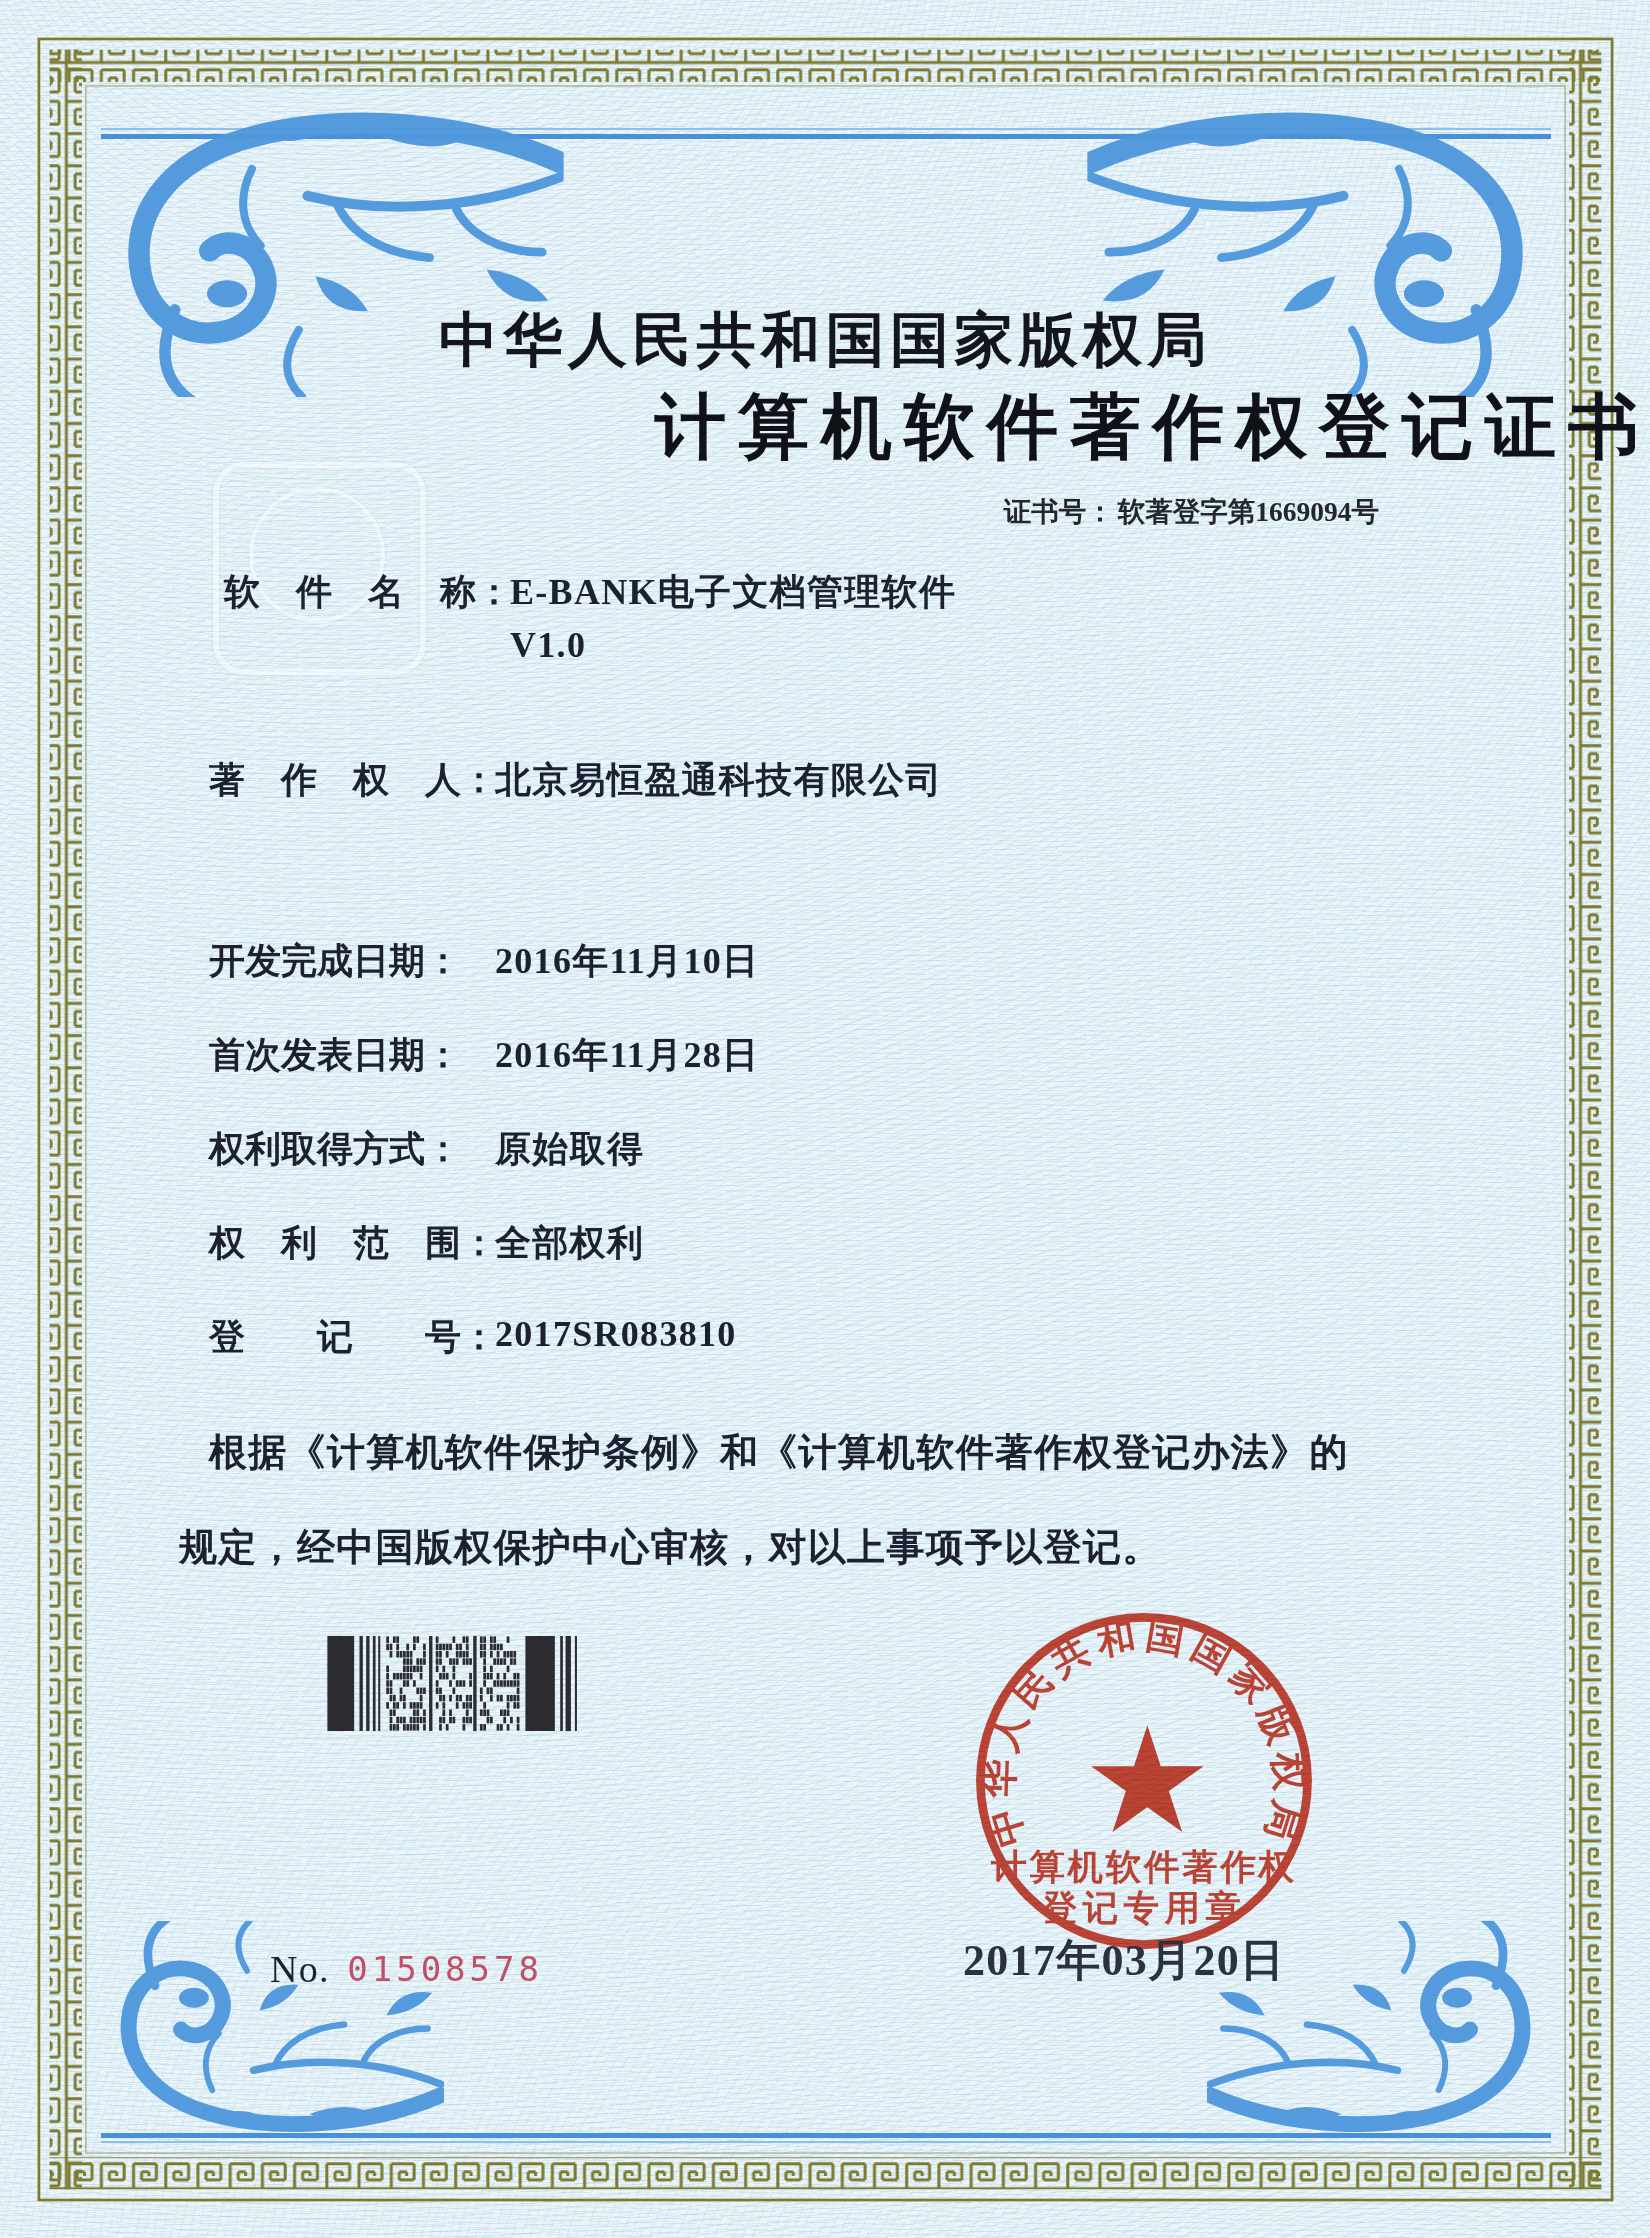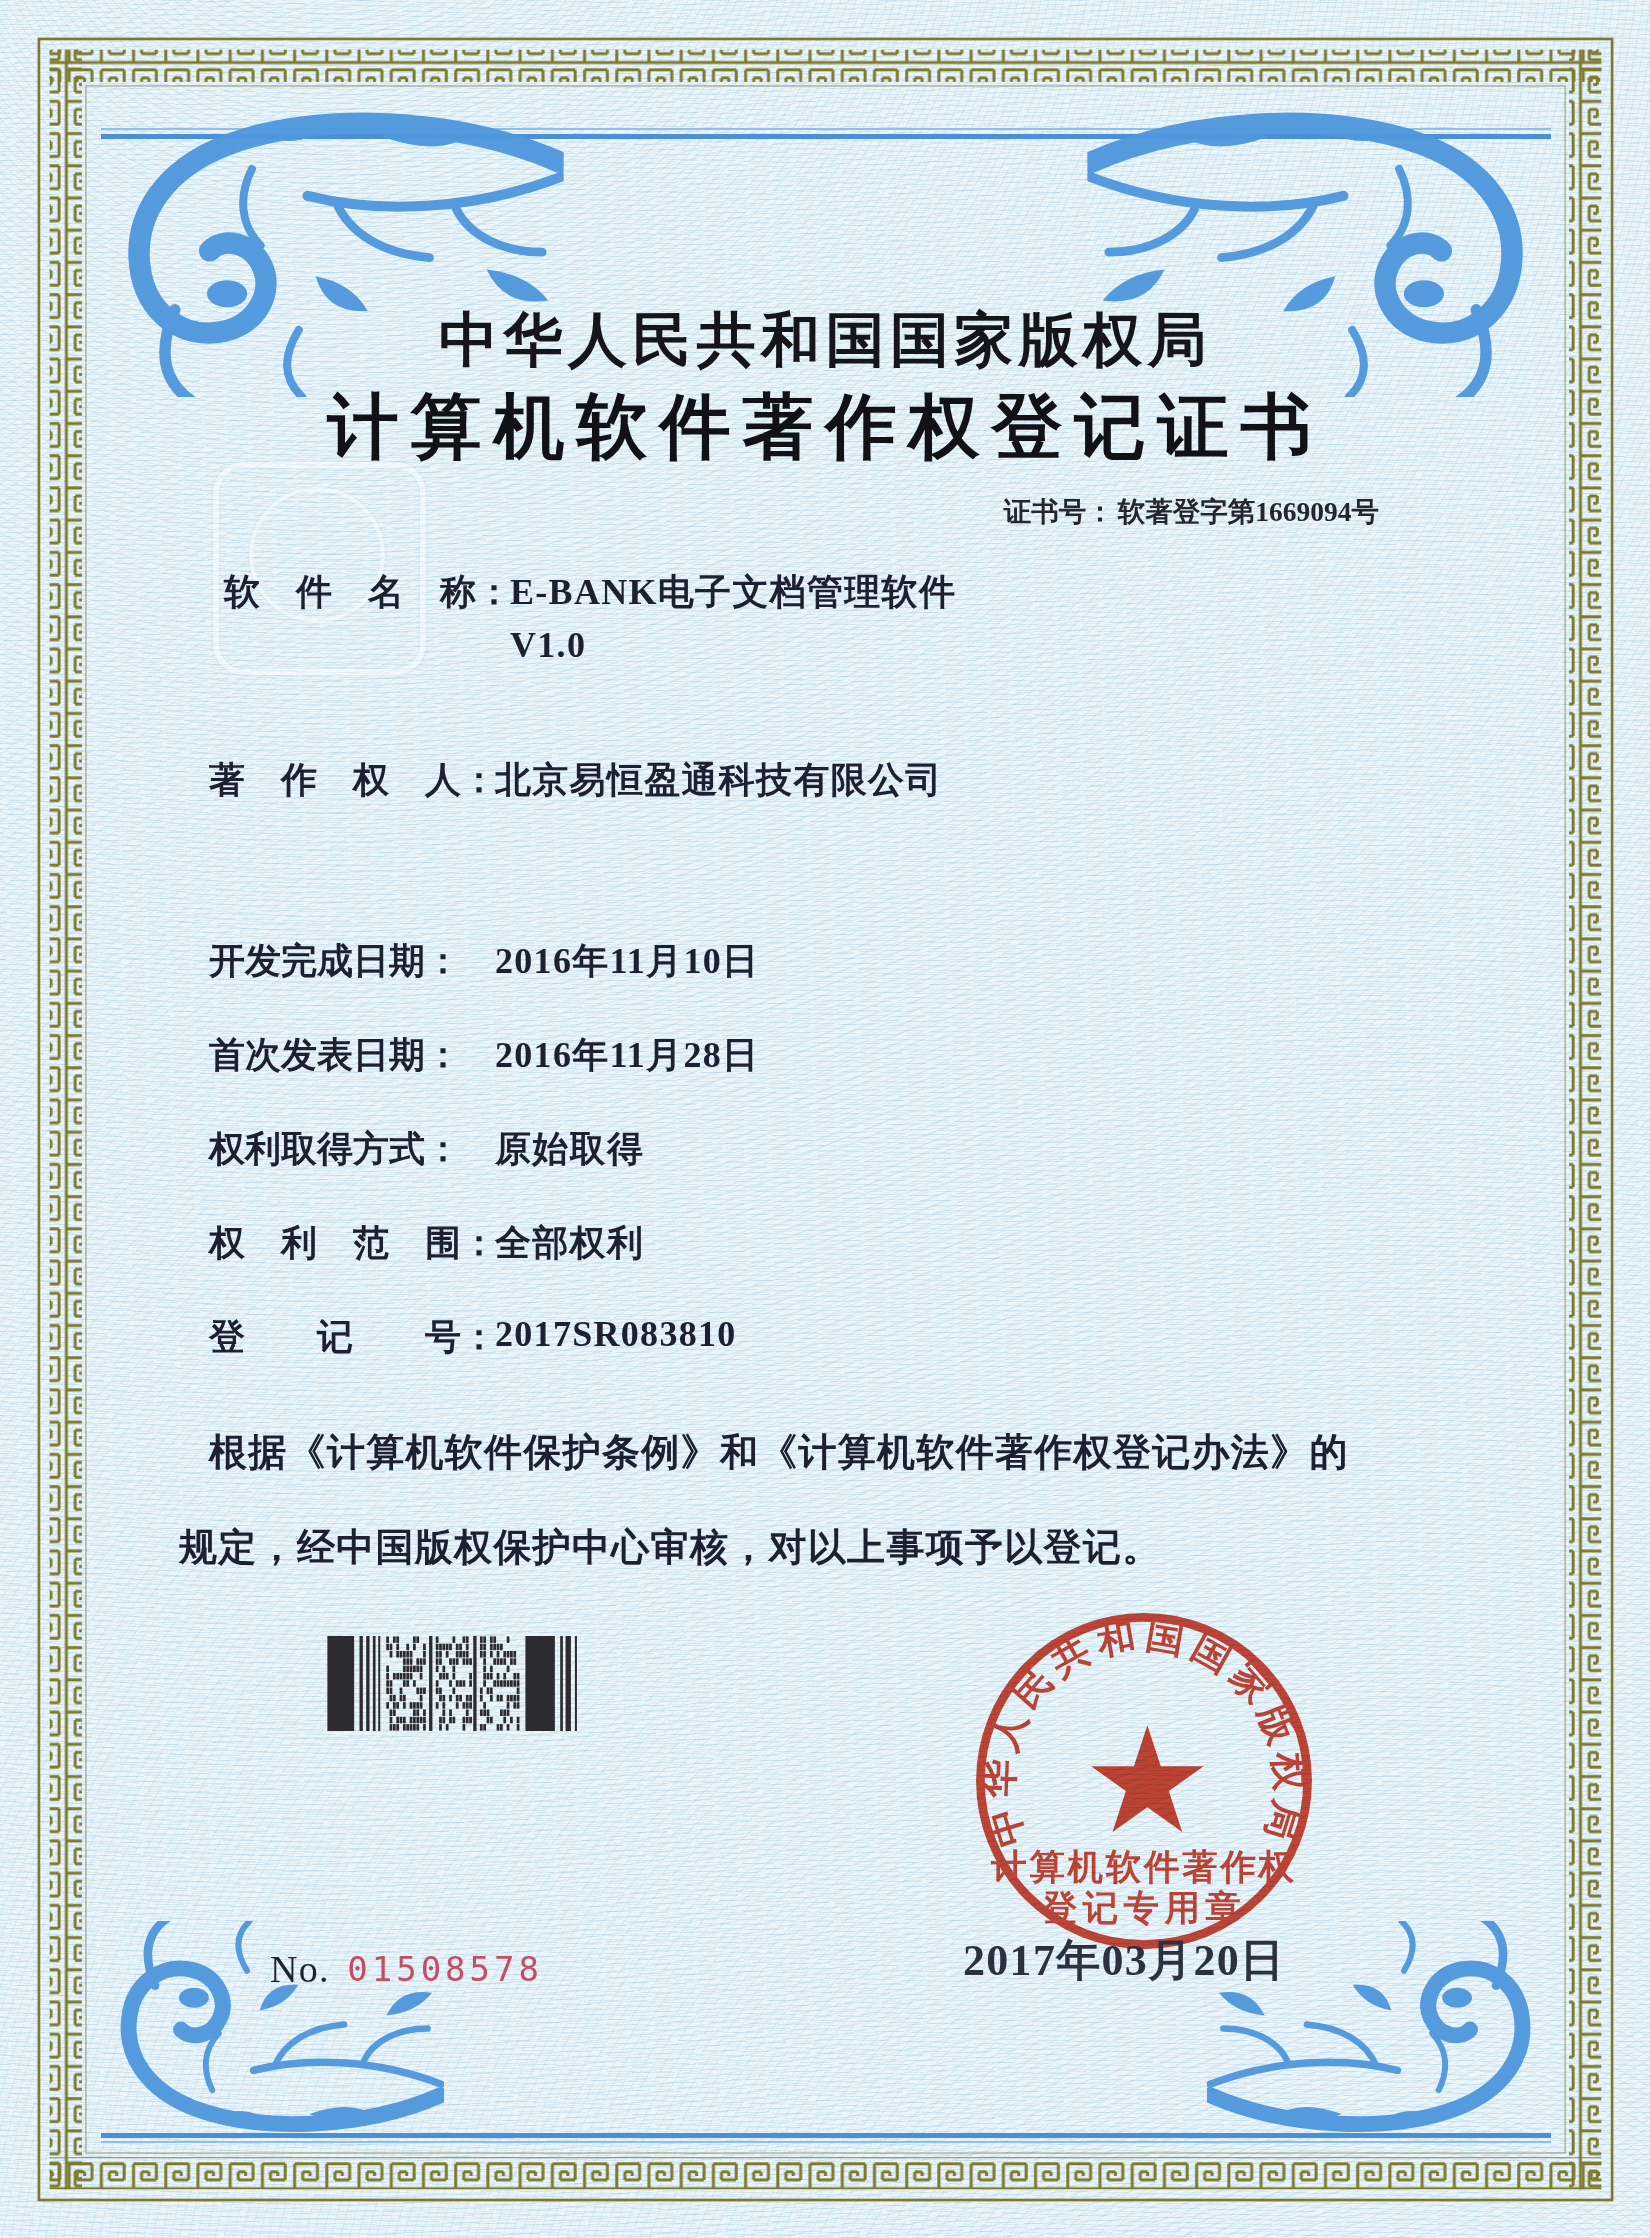--- a/index.html
+++ b/index.html
@@ -27,21 +27,21 @@
     box-shadow:0 0 0 1.3px rgba(150,195,220,.25), inset 0 0 0 1.3px rgba(150,195,220,.2);
     opacity:.6;
   }
   .watermark .inner-circle{
     position:absolute;left:29.5px;top:19px;width:128px;height:128px;border-radius:50%;
     border:4.7px solid rgba(255,255,255,.8);box-shadow:0 0 0 1.3px rgba(150,195,220,.22);
   }
   
   .issuer-title{left:0;top:301px;width:1651px;text-align:center;z-index:3;
     font-size:59px;font-weight:700;letter-spacing:5.4px;color:#15161c;}
-  .cert-title{left:0;top:380px;width:1651px;text-align:center;z-index:3;
+  .cert-title{left:0;top:380px;width:1651px;text-align:right;z-index:3;
     font-size:71px;font-weight:700;letter-spacing:12px;color:#101218;}
   .cert-no{right:272px;top:494px;z-index:3;font-size:27.5px;font-weight:700;color:#23262e;white-space:nowrap;}
   .cert-no .lbl{margin-right:4px;}
   .field{left:0;top:0;width:1651px;height:54px;z-index:3;white-space:nowrap;}
   .flabel{position:absolute;left:209px;font-size:36px;font-weight:600;color:#1c2030;}
   .fvalue{position:absolute;left:495px;font-size:36px;font-weight:600;color:#1c2030;letter-spacing:1.3px;}
   .fvalue2{position:absolute;left:495px;top:56px;font-size:36px;font-weight:600;color:#1c2030;letter-spacing:1.3px;}
   .stmt{z-index:3;font-size:38px;font-weight:600;color:#1c2030;letter-spacing:1.3px;white-space:nowrap;}
   #stmt1{left:209px;top:1427px;}
   #stmt2{left:179px;top:1522px;}

